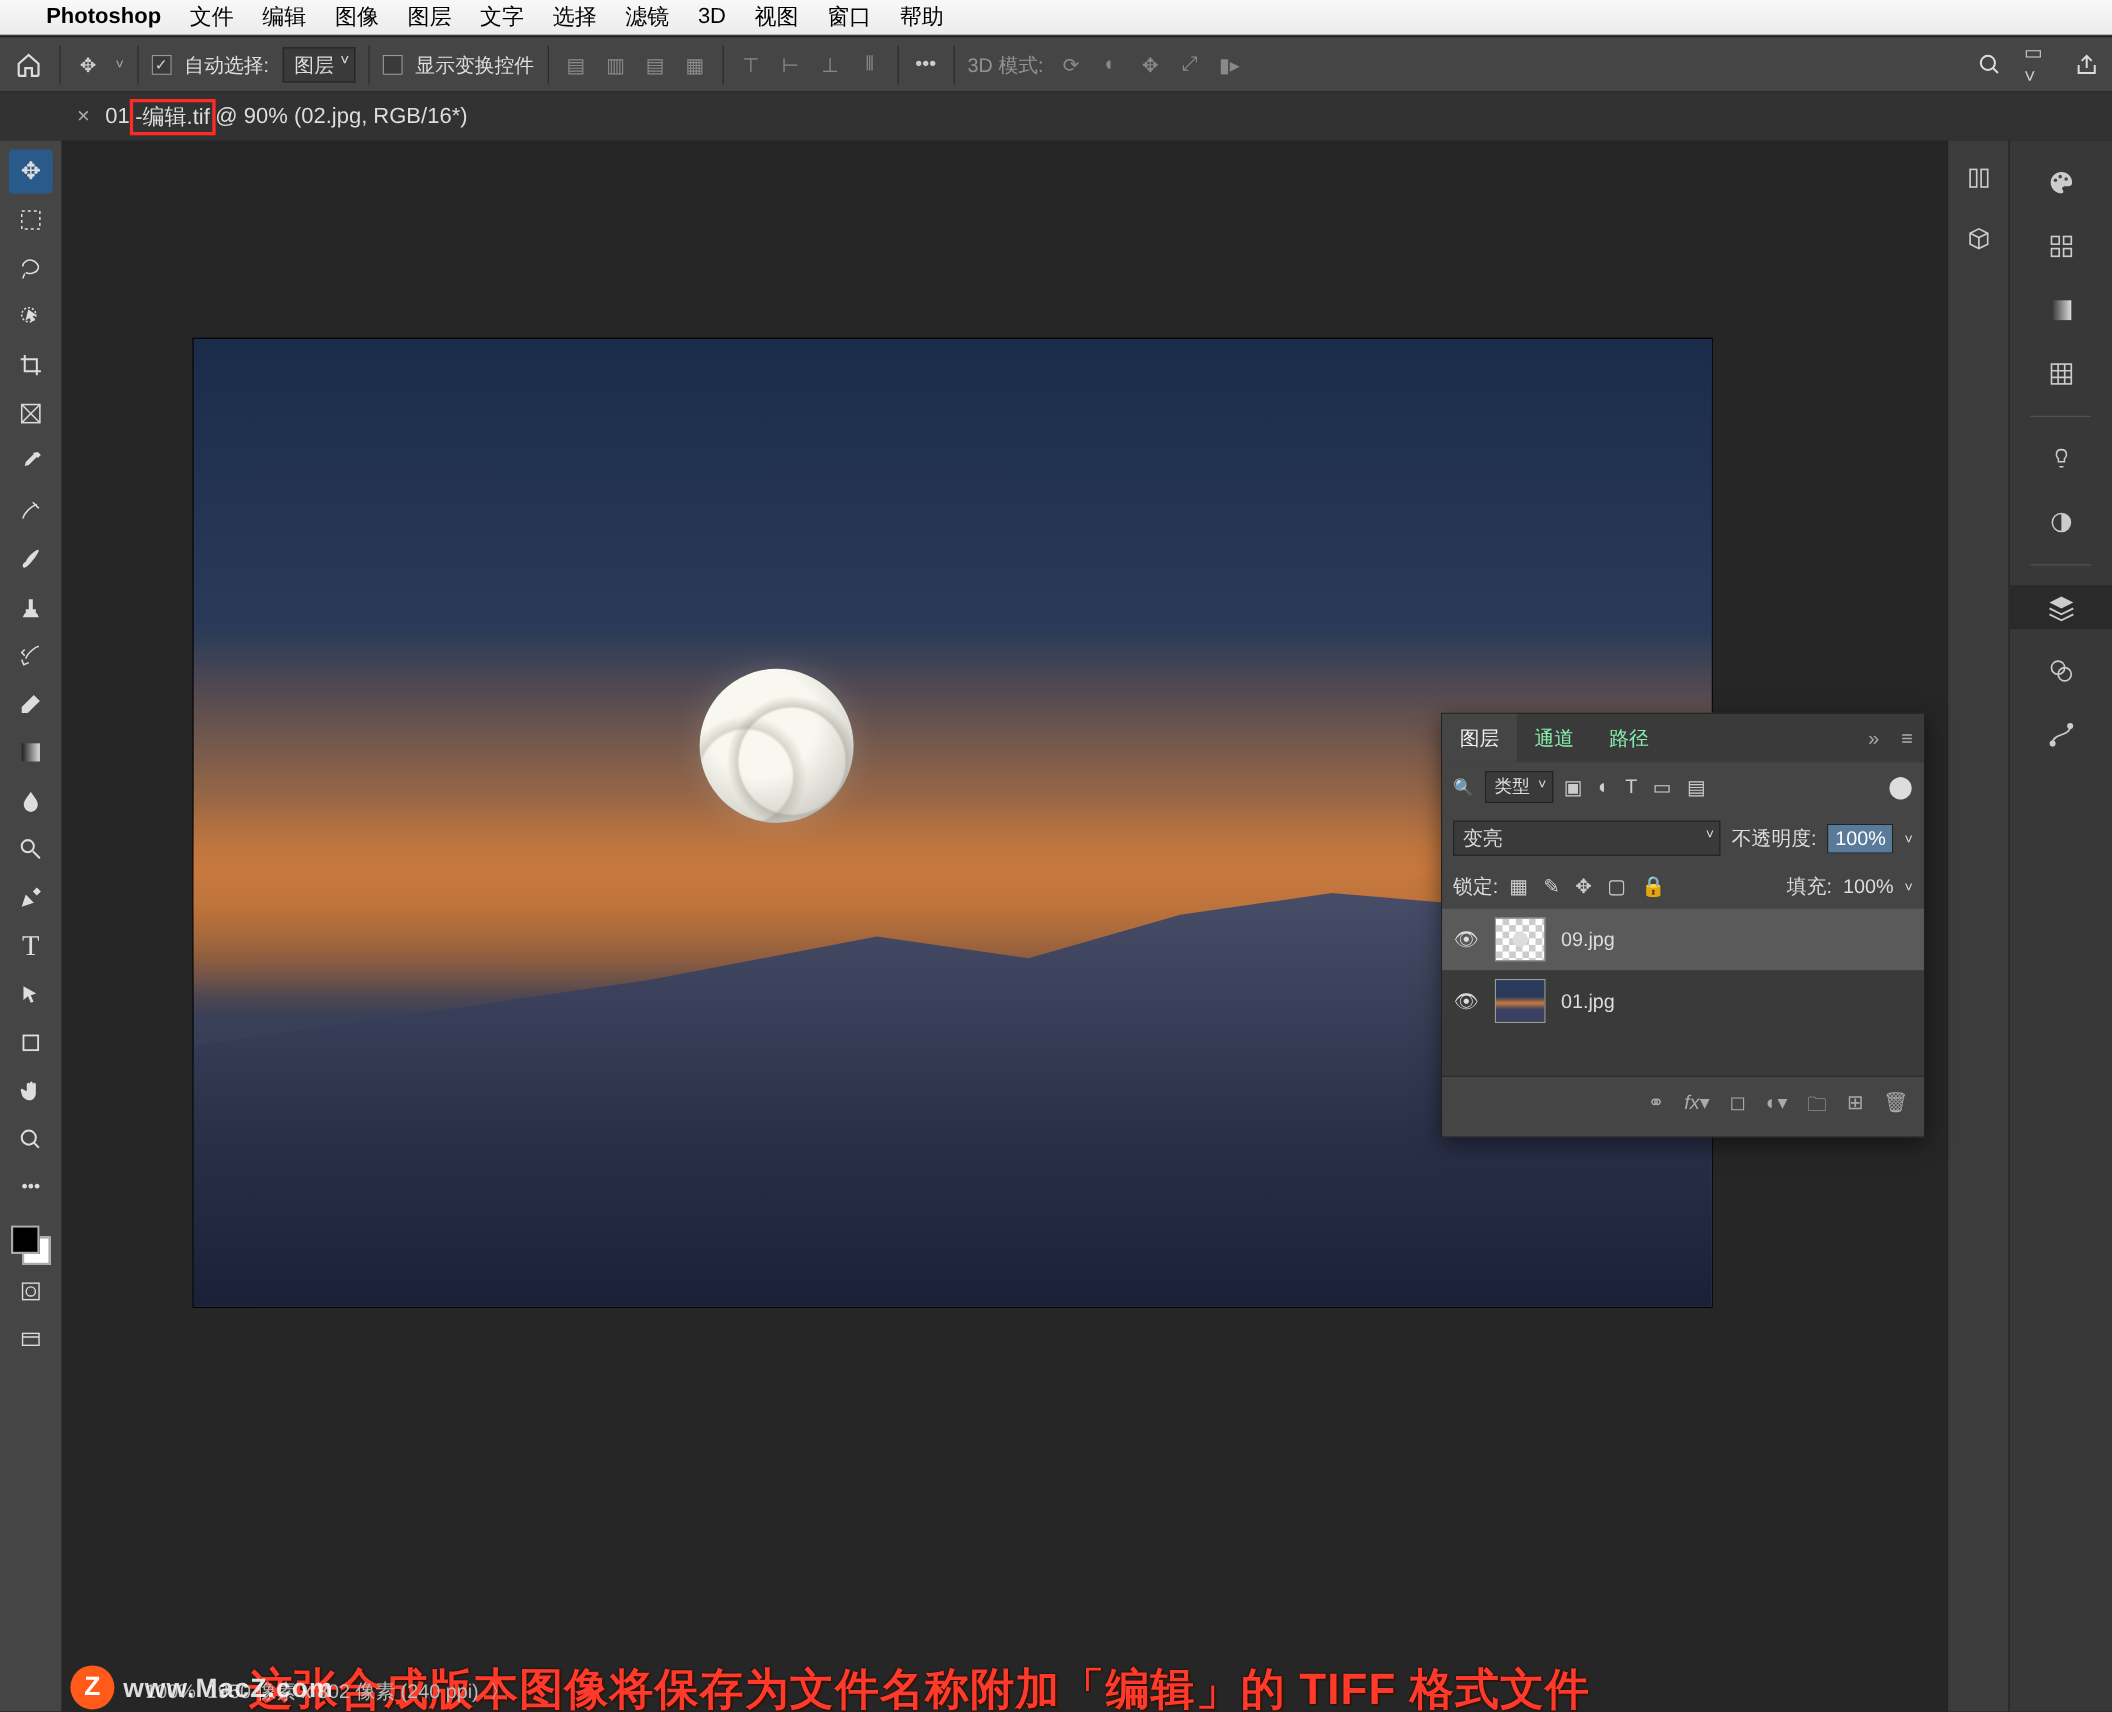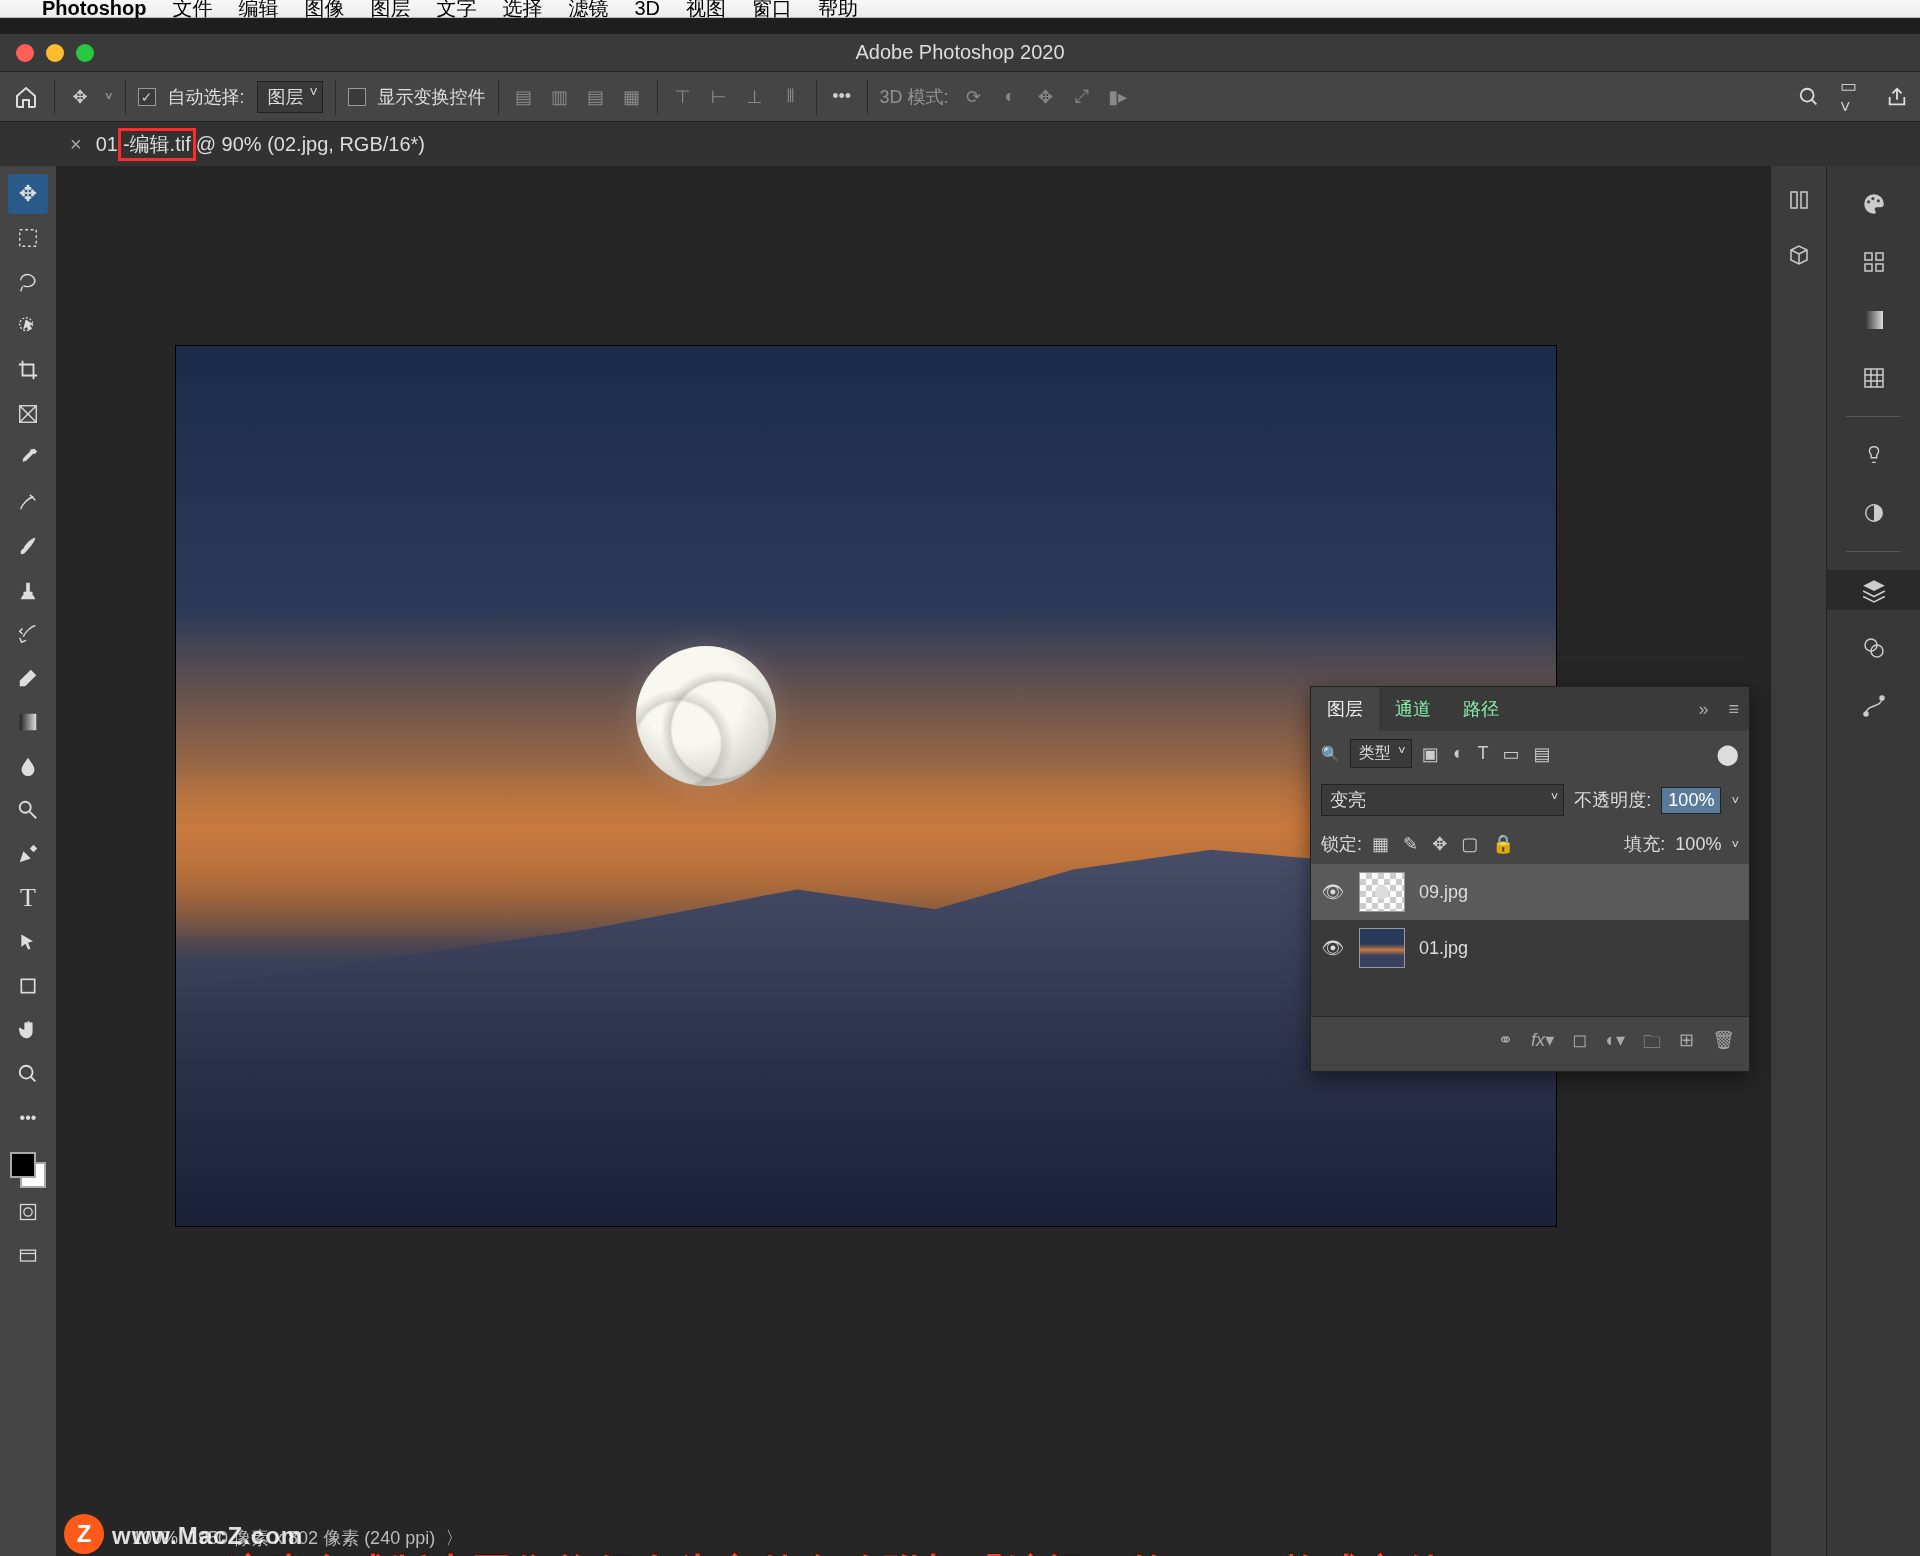--- a/index.html
+++ b/index.html
@@ -1,19 +1,19 @@
 <!DOCTYPE html>
 <html><head>
 <meta charset="utf-8">
 <style>
 * { margin: 0; padding: 0; box-sizing: border-box; font-family: -apple-system, "Helvetica Neue", Arial, sans-serif; }
 body { background: #1e1e1e; width: 1920px; height: 1556px; overflow: hidden; position: relative; }
 
 
-.mac-menubar { background: linear-gradient(#f8f8f8,#ececec); height: 18px; display: flex; align-items: center; padding: 0 16px; font-size: 20px; color: #000; gap: 26px; border-bottom: 1px solid #bdbdbd; }
+.mac-menubar { background: linear-gradient(#f8f8f8,#ececec); height: 32px; display: flex; align-items: center; padding: 0 16px; font-size: 20px; color: #000; gap: 26px; border-bottom: 1px solid #bdbdbd; }
 .mac-menubar .apple { font-size: 22px; }
 .mac-menubar .appname { font-weight: 700; }
 
 
 .window { position: absolute; top: 34px; left: 0; right: 0; bottom: 0; background: #323232; display: flex; flex-direction: column; }
 .titlebar { height: 38px; background: #3a3a3a; display: flex; align-items: center; position: relative; border-bottom: 1px solid #222; }
 .traffic { display: flex; gap: 12px; margin-left: 16px; }
 .dot { width: 18px; height: 18px; border-radius: 50%; }
 .dot.red { background: #ff5f57; } .dot.yellow { background: #febc2e; } .dot.green { background: #28c840; }
 .titlebar .title { position: absolute; left: 0; right: 0; text-align: center; color: #ddd; font-size: 20px; pointer-events: none; }
@@ -109,28 +109,20 @@
   <span>选择</span>
   <span>滤镜</span>
   <span>3D</span>
   <span>视图</span>
   <span>窗口</span>
   <span>帮助</span>
 </div>
 
 <div class="window">
 
-  <div class="titlebar">
-    <div class="traffic">
-      <div class="dot red"></div>
-      <div class="dot yellow"></div>
-      <div class="dot green"></div>
-    </div>
-    <div class="title">Adobe Photoshop 2020</div>
-  </div>
 
   <div class="optionsbar">
     <span class="home">
       <svg width="24" height="24" viewBox="0 0 24 24" fill="none" stroke="#ddd" stroke-width="2">
           <path d="M3 11l9-8 9 8v10a1 1 0 0 1-1 1h-5v-7h-6v7H4a1 1 0 0 1-1-1z"></path>
         </svg>
     </span>
     <span class="sep"></span>
     <span class="ico">✥</span>
     <span style="font-size:13px;color:#aaa">˅</span>

